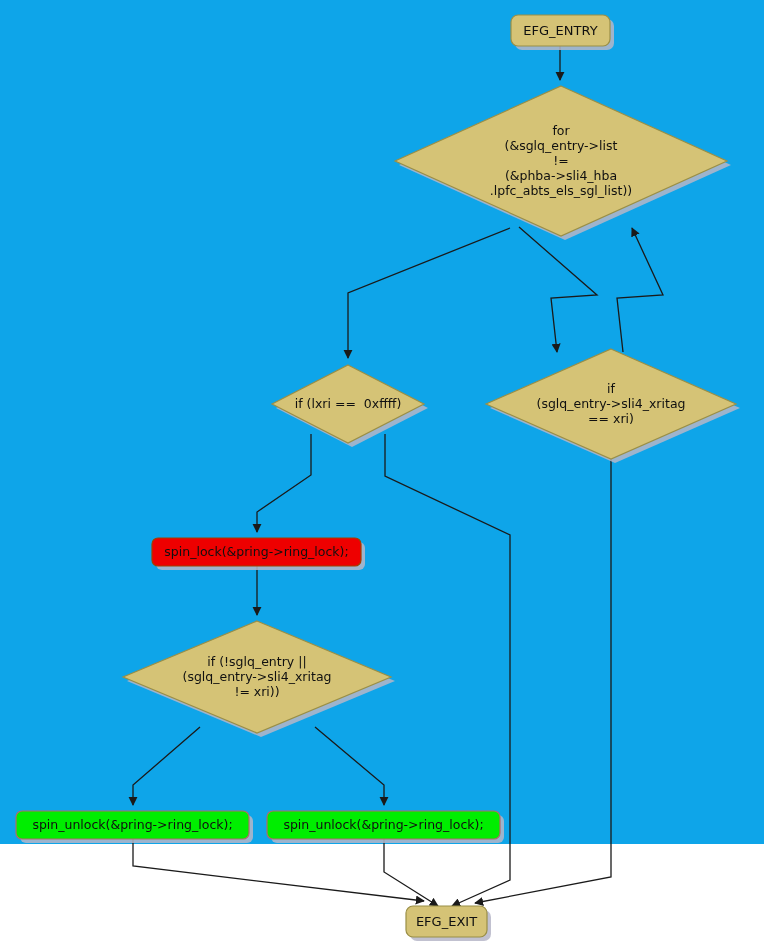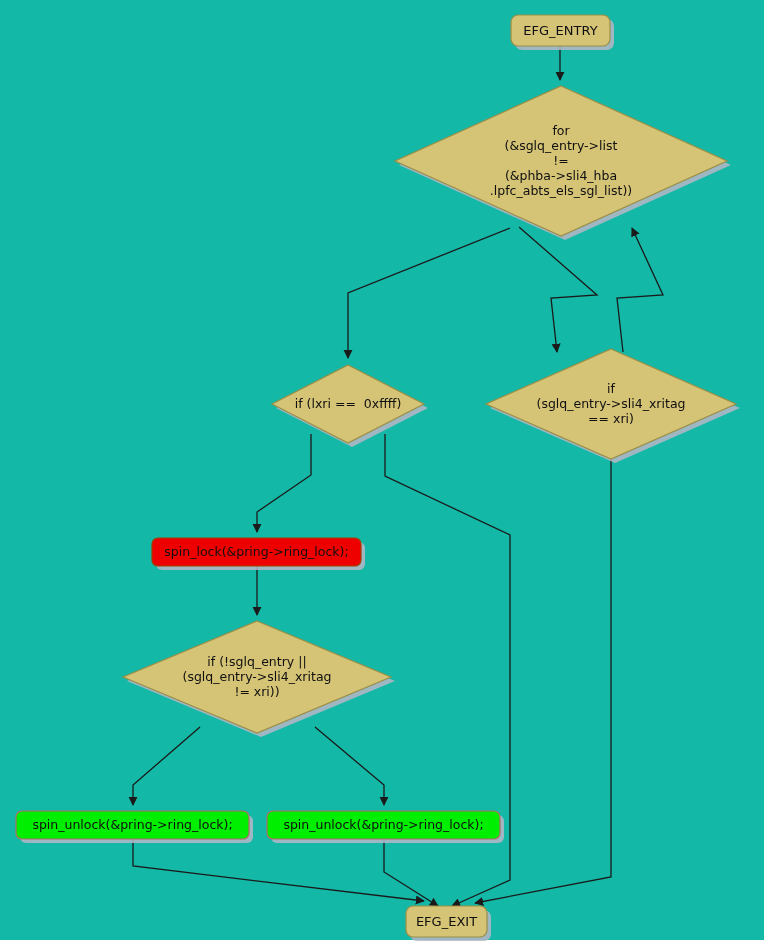--- a/index.html
+++ b/index.html
@@ -9,22 +9,22 @@
   }
   body {
     width: 764px;
     height: 952px;
     font-family: "DejaVu Sans", sans-serif;
     overflow: hidden;
   }
   #canvas {
     position: relative;
     width: 764px;
-    height: 940px;
-    background: #14b8a6;
+    height: 844px;
+    background: #0ea5e9;
     text-decoration: underline;
   }
   svg#flow {
     position: absolute;
     left: 0;
     top: 0;
     width: 764px;
     height: 952px;
     display: block;
   }

